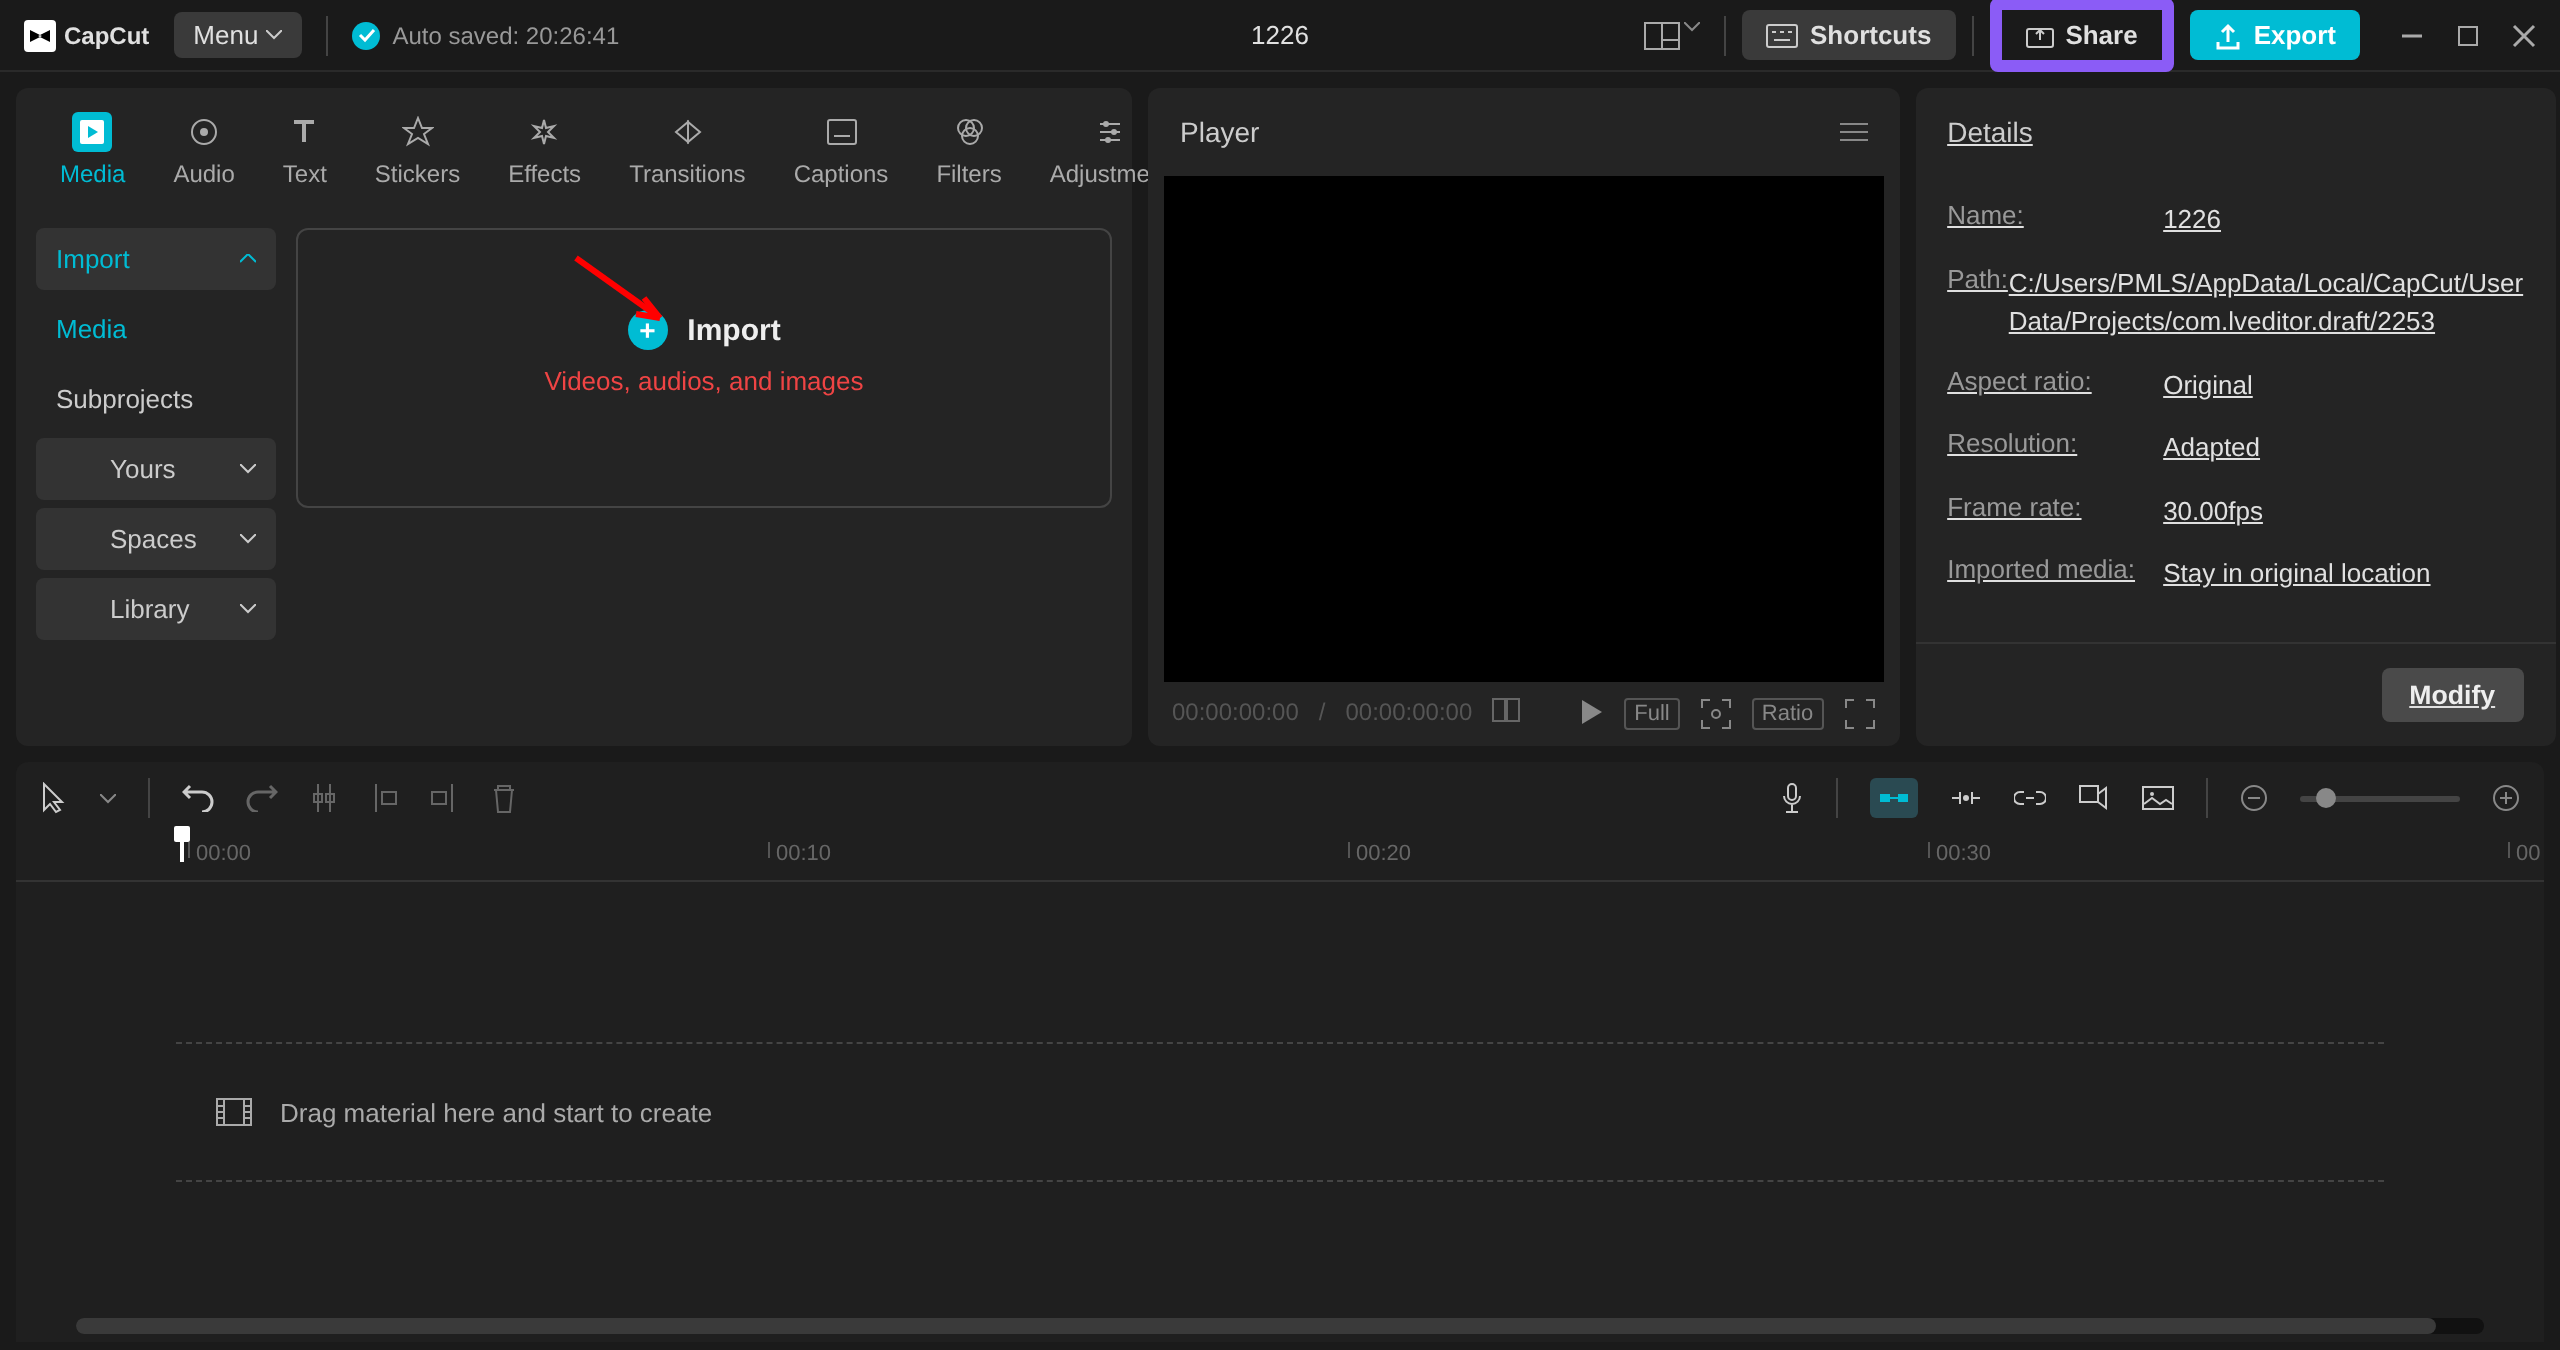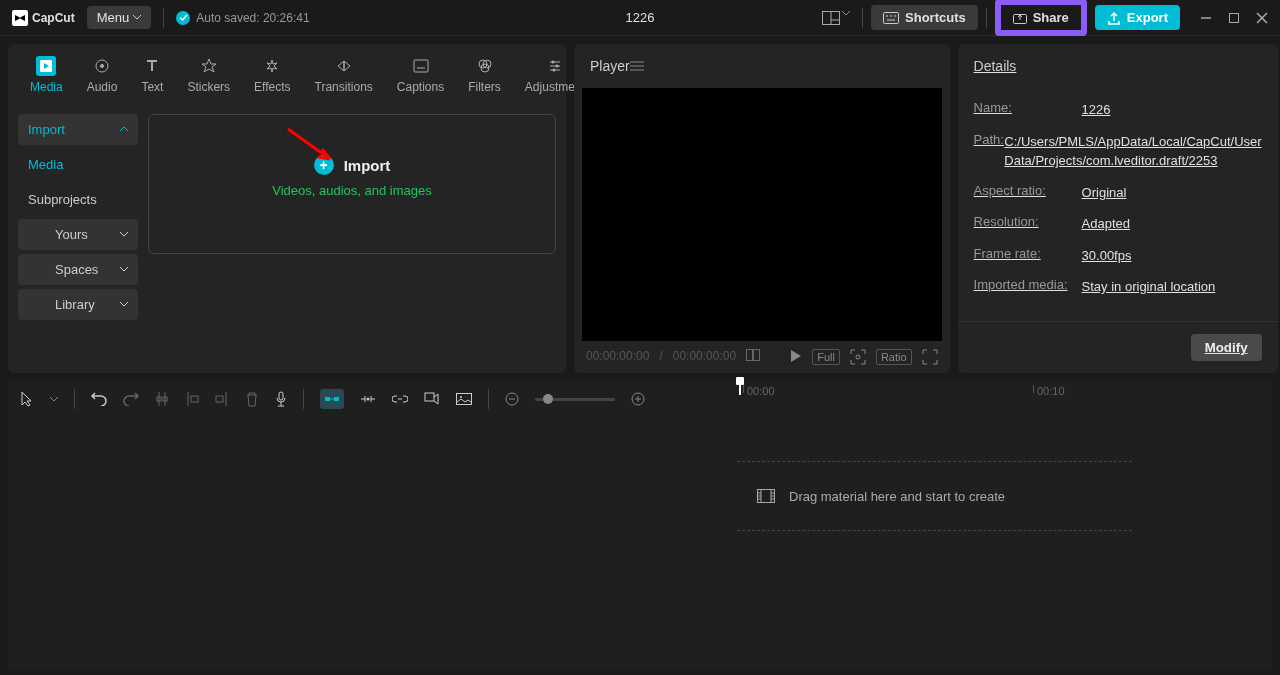--- a/index.html
+++ b/index.html
@@ -127,44 +127,45 @@
 .plus-circle {
   width: 20px; height: 20px;
   border-radius: 50%;
   background: #00bcd4;
   display: flex; align-items: center; justify-content: center;
   color: #fff;
   font-weight: bold;
   font-size: 14px;
 }
 .import-title { font-weight: 600; font-size: 15px; color: #eee; }
-.import-sub { color: #22c55e; margin-top: 8px; font-size: 13px; }
+.import-sub { color: #ef4444; margin-top: 8px; font-size: 13px; }
 .red-arrow { position: absolute; top: 10px; left: 135px; pointer-events: none; }
 
-.panel-header { padding: 14px 16px; color: #ccc; font-size: 14px; display: flex; align-items: center; justify-content: flex-start; }
+.panel-header { padding: 14px 16px; color: #ccc; font-size: 14px; display: flex; align-items: center; justify-content: space-between; }
 .player-body { flex: 1; background: #000; margin: 0 8px; }
 .player-controls { padding: 8px 12px; display: flex; align-items: flex-start; gap: 10px; }
 .timecode { color: #555; font-size: 12px; }
 .pc-right { margin-left: auto; display: flex; gap: 10px; align-items: center; }
 .pc-btn { background: none; border: none; color: #888; cursor: pointer; font-size: 11px; border: 1px solid #555; border-radius: 2px; padding: 1px 4px; }
 .play-btn { color: #888; cursor: pointer; }
 
 .details-body { padding: 0 16px; flex: 1; }
 .detail-row { display: flex; margin: 12px 0; font-size: 13px; }
 .detail-label { width: 108px; color: #999; }
 .detail-value { flex: 1; color: #e0e0e0; line-height: 1.5; }
 .details-footer { padding: 12px 16px; display: flex; justify-content: flex-end; border-top: 1px solid #333; }
 .modify-btn { background: #4a4a4a; border: none; color: #eee; padding: 6px 14px; border-radius: 4px; font-weight: 600; cursor: pointer; }
 
 .timeline-area {
   height: 290px;
   background: #1f1f1f;
   margin: 8px 8px 4px 8px;
   border-radius: 6px 6px 0 0;
   display: flex;
+  flex-direction: column;
 }
 .timeline-toolbar {
   height: 36px;
   display: flex;
   align-items: center;
   padding: 0 12px;
   gap: 16px;
 }
 .tl-tool { color: #888; cursor: pointer; display: flex; align-items: center; }
 .tl-tool.active { color: #00bcd4; background: #2a4a52; padding: 4px; border-radius: 3px; }

